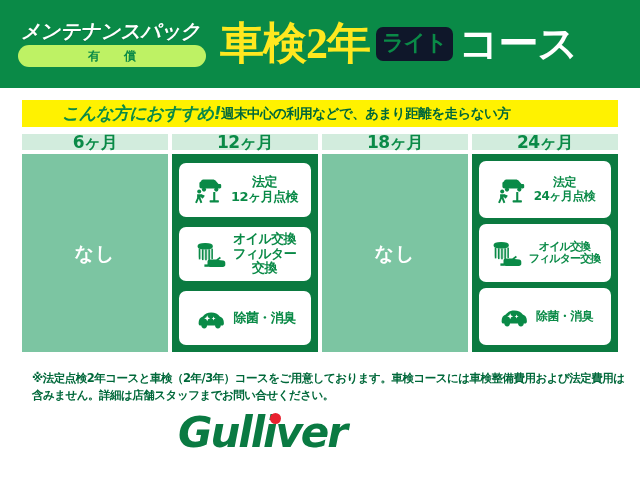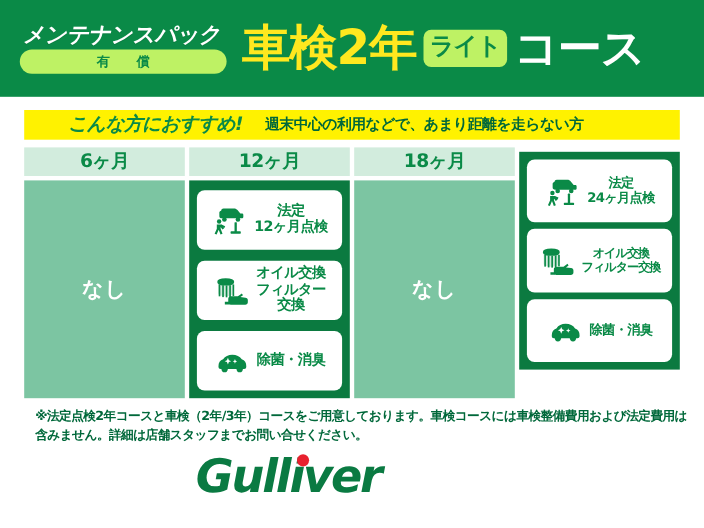--- a/index.html
+++ b/index.html
@@ -73,33 +73,34 @@
     text-indent: 6px;
   }
 
   .header-right {
     display: flex;
     align-items: center;
     flex: 1 1 auto;
     justify-content: flex-start;
     gap: 2px;
     padding-left: 4px;
+    font-family: Liberation Serif, serif;
   }
 
   .title-main {
     color: #ffe81f;
     font-size: 44px;
     font-weight: bold;
     line-height: 1;
     letter-spacing: -1px;
     white-space: nowrap;
   }
 
   .light-badge {
-    background: #bef264;
+    background: #0f172a;
     color: #0a8a47;
     font-size: 22px;
     font-weight: bold;
     line-height: 1;
     padding: 5px 6px 7px 6px;
     border-radius: 7px;
     margin: 0 4px;
     white-space: nowrap;
     letter-spacing: -1px;
   }
@@ -118,21 +119,21 @@
     position: absolute;
     left: 22px;
     top: 100px;
     width: 596px;
     height: 27px;
     background: #fff200;
     display: flex;
     align-items: center;
     box-sizing: border-box;
     padding-left: 40px;
-    gap: 20px;
+    gap: 0;
   }
 
   .recommend-headline {
     color: #0a8a47;
     font-size: 17px;
     font-weight: bold;
     font-style: italic;
     line-height: 1;
     white-space: nowrap;
     letter-spacing: -0.5px;
@@ -157,21 +158,21 @@
     gap: 4px;
   }
 
   .col {
     flex: 1 1 0;
     display: flex;
     flex-direction: column;
   }
 
   .col-header {
-    height: 26px;
+    height: 16px;
     background: #d2ecdd;
     color: #0a8a47;
     font-size: 17px;
     font-weight: bold;
     display: flex;
     align-items: center;
     justify-content: center;
     line-height: 1;
     letter-spacing: -0.5px;
   }
@@ -375,20 +376,21 @@
           </div>
         </div>
       </div>
       <div class="col">
         <div class="col-header">18ヶ月</div>
         <div class="col-body none-cell">
           <div class="none-label">なし</div>
         </div>
       </div>
       <div class="col">
+        <div class="col-header">24ヶ月</div>
         <div class="col-body items-cell four-items">
           <div class="item-card">
             <span class="item-icon">
     <svg width="34" height="30" viewBox="0 0 34 30" fill="#0a8a47">
       <path d="M9 6.5c.3-1.3 1-2 2.2-2h9.6c1.3 0 2.3.5 3.1 1.5l2.6 3.1h1.3c.8 0 1.4.5 1.4 1.2v2c0 .7-.6 1.2-1.4 1.2H9.6C8.3 13.5 7.4 12.7 7.4 11.5V8.2c0-.7.6-1.4 1.6-1.7z"></path>
       <circle cx="12" cy="14.6" r="2.1"></circle>
       <circle cx="24.3" cy="14.6" r="2.1"></circle>
       <rect x="21.2" y="17" width="2.1" height="9.5" rx="0.5"></rect>
       <rect x="17.6" y="25.3" width="9.3" height="2.1" rx="0.6"></rect>
       <circle cx="7.2" cy="16.4" r="2"></circle>

